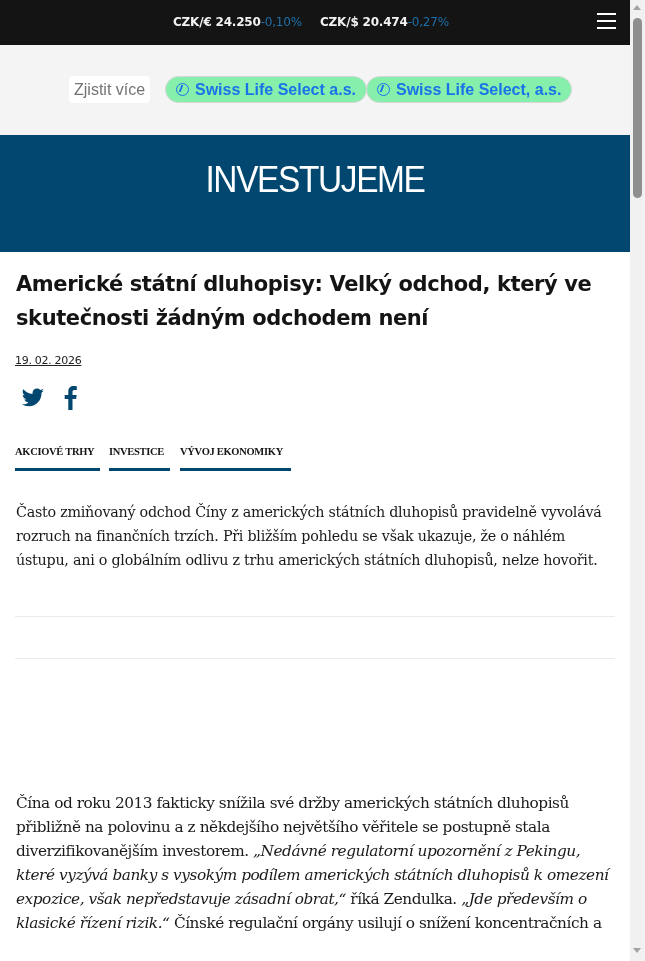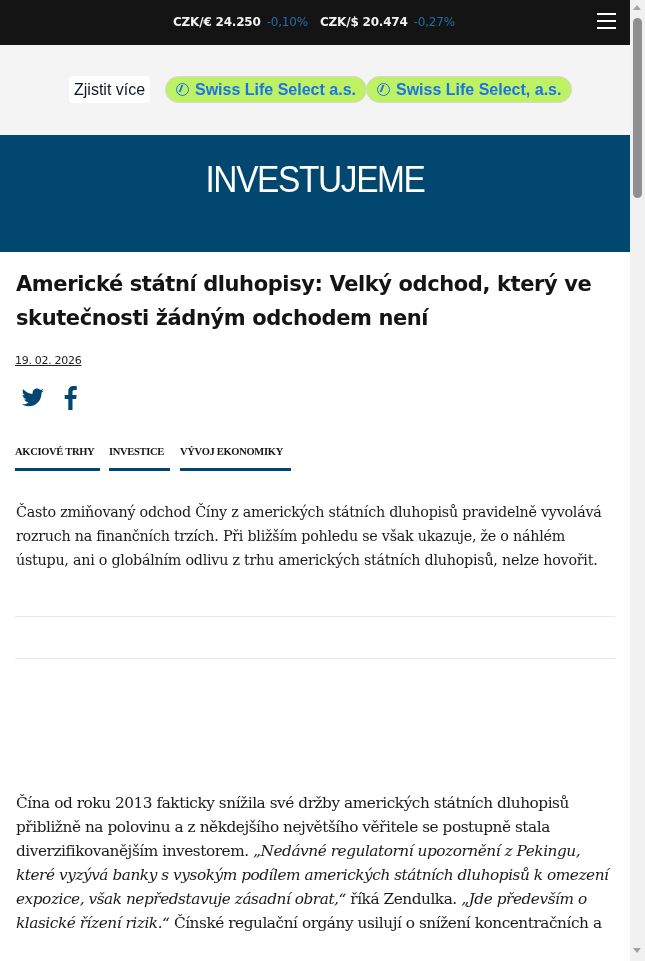--- a/index.html
+++ b/index.html
@@ -3,30 +3,30 @@
 <meta charset="utf-8">
 <style>
   * { box-sizing: border-box; margin: 0; padding: 0; }
   html, body { width: 645px; height: 961px; overflow: hidden; background: #fff; }
   body { position: relative; font-family: "DejaVu Sans", sans-serif; }
   .page { position: absolute; left: 0; top: 0; width: 630px; height: 961px; overflow: hidden; }
 
   
   .topbar { position: absolute; left: 0; top: 0; width: 630px; height: 45px; background: #141414; }
   .ticker { position: absolute; top: 15px; font-family: "DejaVu Sans", sans-serif; font-size: 12px; font-weight: bold; color: #f2f2f2; white-space: nowrap; letter-spacing: -0.2px; }
-  .ticker .chg { color: #1f6fa8; font-weight: normal; margin-left: 6px; }
+  .ticker .chg { color: #1f6fa8; font-weight: normal; }
   .t1 { left: 173px; }
   .t2 { left: 320px; }
   .menu-btn { position: absolute; left: 597px; top: 13px; width: 20px; height: 18px; cursor: pointer; }
   .menu-btn span { display: block; width: 19px; height: 2px; background: #fff; margin-bottom: 5px; }
 
   
   .adstrip { position: absolute; left: 0; top: 45px; width: 630px; height: 90px; background: #f4f4f4; }
-  .learn-more { position: absolute; left: 69px; top: 31px; height: 27px; padding: 0 5px; background: #fff; border-radius: 4px; font-family: "Liberation Sans", sans-serif; font-size: 16px; color: #0f172a; line-height: 27px; }
-  .chip { position: absolute; top: 31px; height: 27px; border: 1px solid #d6d6d6; border-radius: 14px; background: #bef264; padding: 0 10px 0 10px; font-family: "Liberation Sans", sans-serif; font-size: 16px; font-weight: bold; color: #1a73e8; line-height: 25px; white-space: nowrap; }
+  .learn-more { position: absolute; left: 69px; top: 31px; height: 27px; padding: 0 5px; background: #fff; border-radius: 4px; font-family: "Liberation Sans", sans-serif; font-size: 16px; color: #737373; line-height: 27px; }
+  .chip { position: absolute; top: 31px; height: 27px; border: 1px solid #d6d6d6; border-radius: 14px; background: #86efac; padding: 0 10px 0 10px; font-family: "Liberation Sans", sans-serif; font-size: 16px; font-weight: bold; color: #1a73e8; line-height: 25px; white-space: nowrap; }
   .chip .bolt { display: inline-block; width: 13px; height: 13px; border: 1.6px solid #1a73e8; border-radius: 50%; vertical-align: -1px; margin-right: 6px; position: relative; }
   .chip .bolt::after { content: ""; position: absolute; left: 3px; top: 1px; width: 4px; height: 7px; border-left: 2px solid #1a73e8; transform: skewX(-20deg); }
   .chip1 { left: 165px; }
   .chip2 { left: 366px; }
 
   
   .brand { position: absolute; left: 0; top: 135px; width: 630px; height: 117px; background: #01476f; }
   .logo { position: absolute; left: 0; width: 630px; top: 24px; text-align: center; font-family: "Liberation Sans", sans-serif; font-size: 36px; color: #fff; letter-spacing: -1.5px; transform: scaleX(0.93); }
 
   

